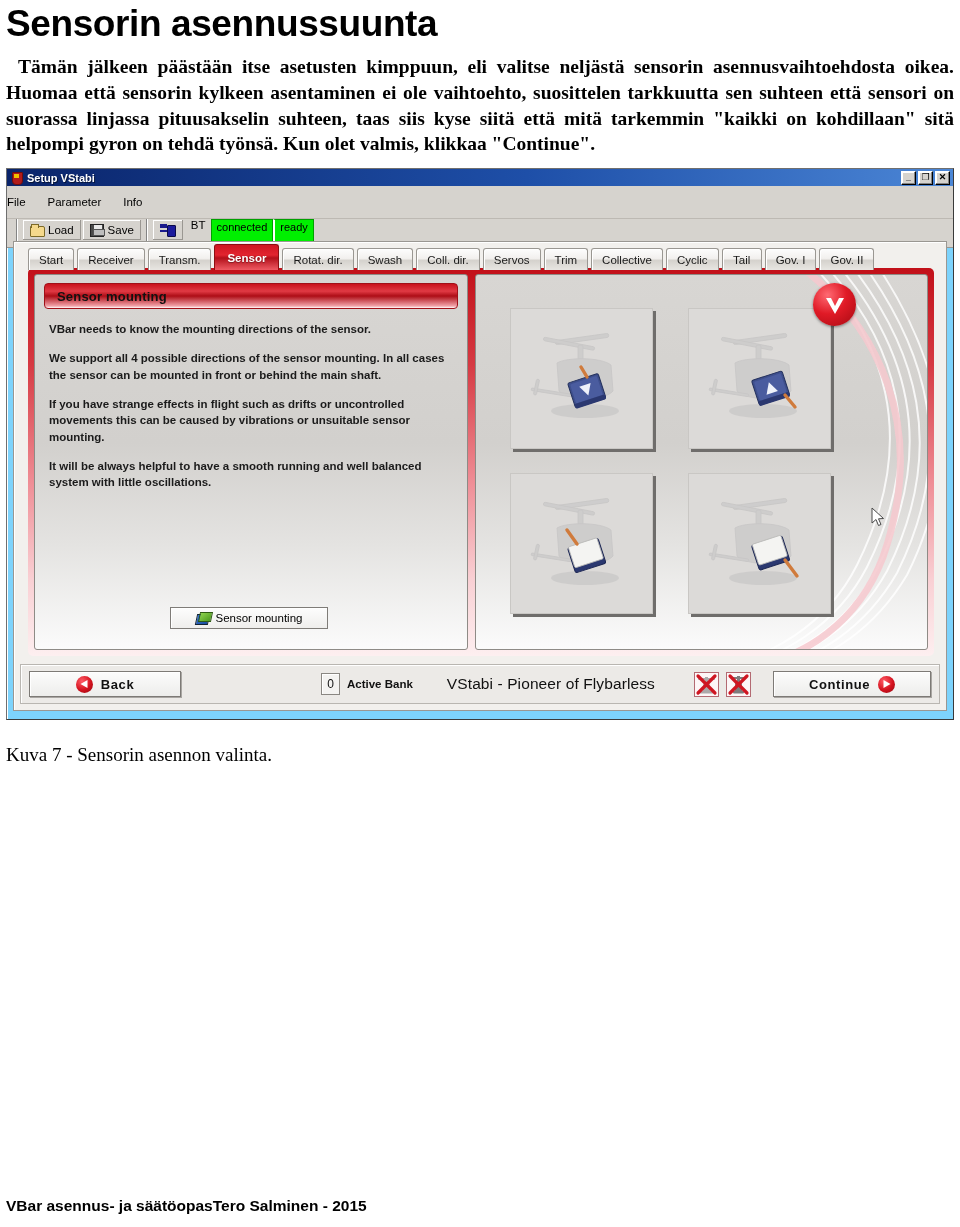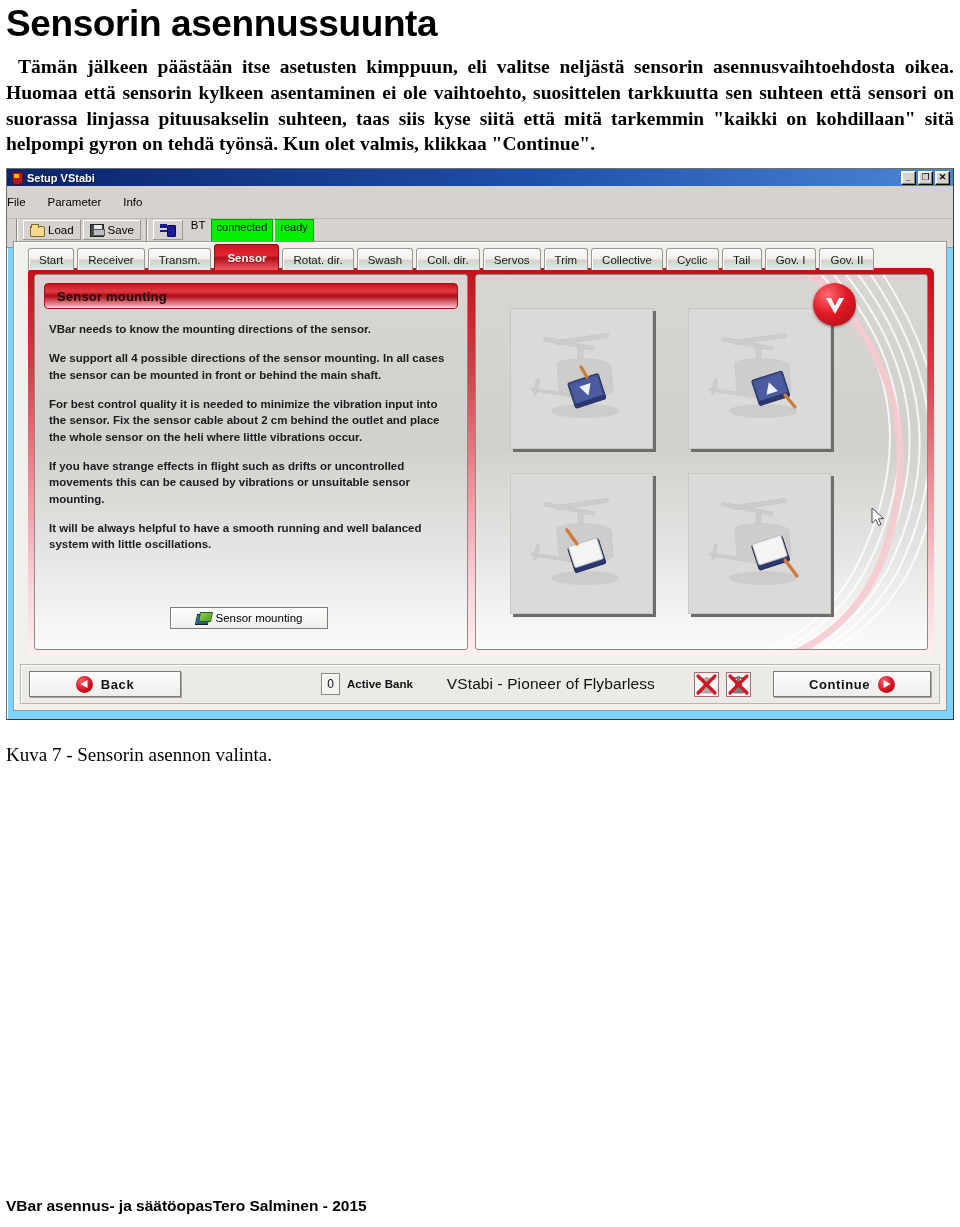--- a/index.html
+++ b/index.html
@@ -532,21 +532,20 @@
 
     <div class="redframe">
 
       <div class="panel panel-left">
         <div class="panel-header">
           <span>Sensor mounting</span>
         </div>
         <div class="panel-text">
           <p>VBar needs to know the mounting directions of the sensor.</p>
           <p>We support all 4 possible directions of the sensor mounting. In all cases the sensor can be mounted in front or behind the main shaft.</p>
-          <p>For best control quality it is needed to minimize the vibration input into the sensor. Fix the sensor cable about 2 cm behind the outlet and place the whole sensor on the heli where little vibrations occur.</p>
           <p>If you have strange effects in flight such as drifts or uncontrolled movements this can be caused by vibrations or unsuitable sensor mounting.</p>
           <p>It will be always helpful to have a smooth running and well balanced system with little oscillations.</p>
         </div>
         <div class="mount-btn-wrap">
           <div class="mount-btn">
             <span class="ico-book"></span>
             <span>Sensor mounting</span>
           </div>
         </div>
       </div>

